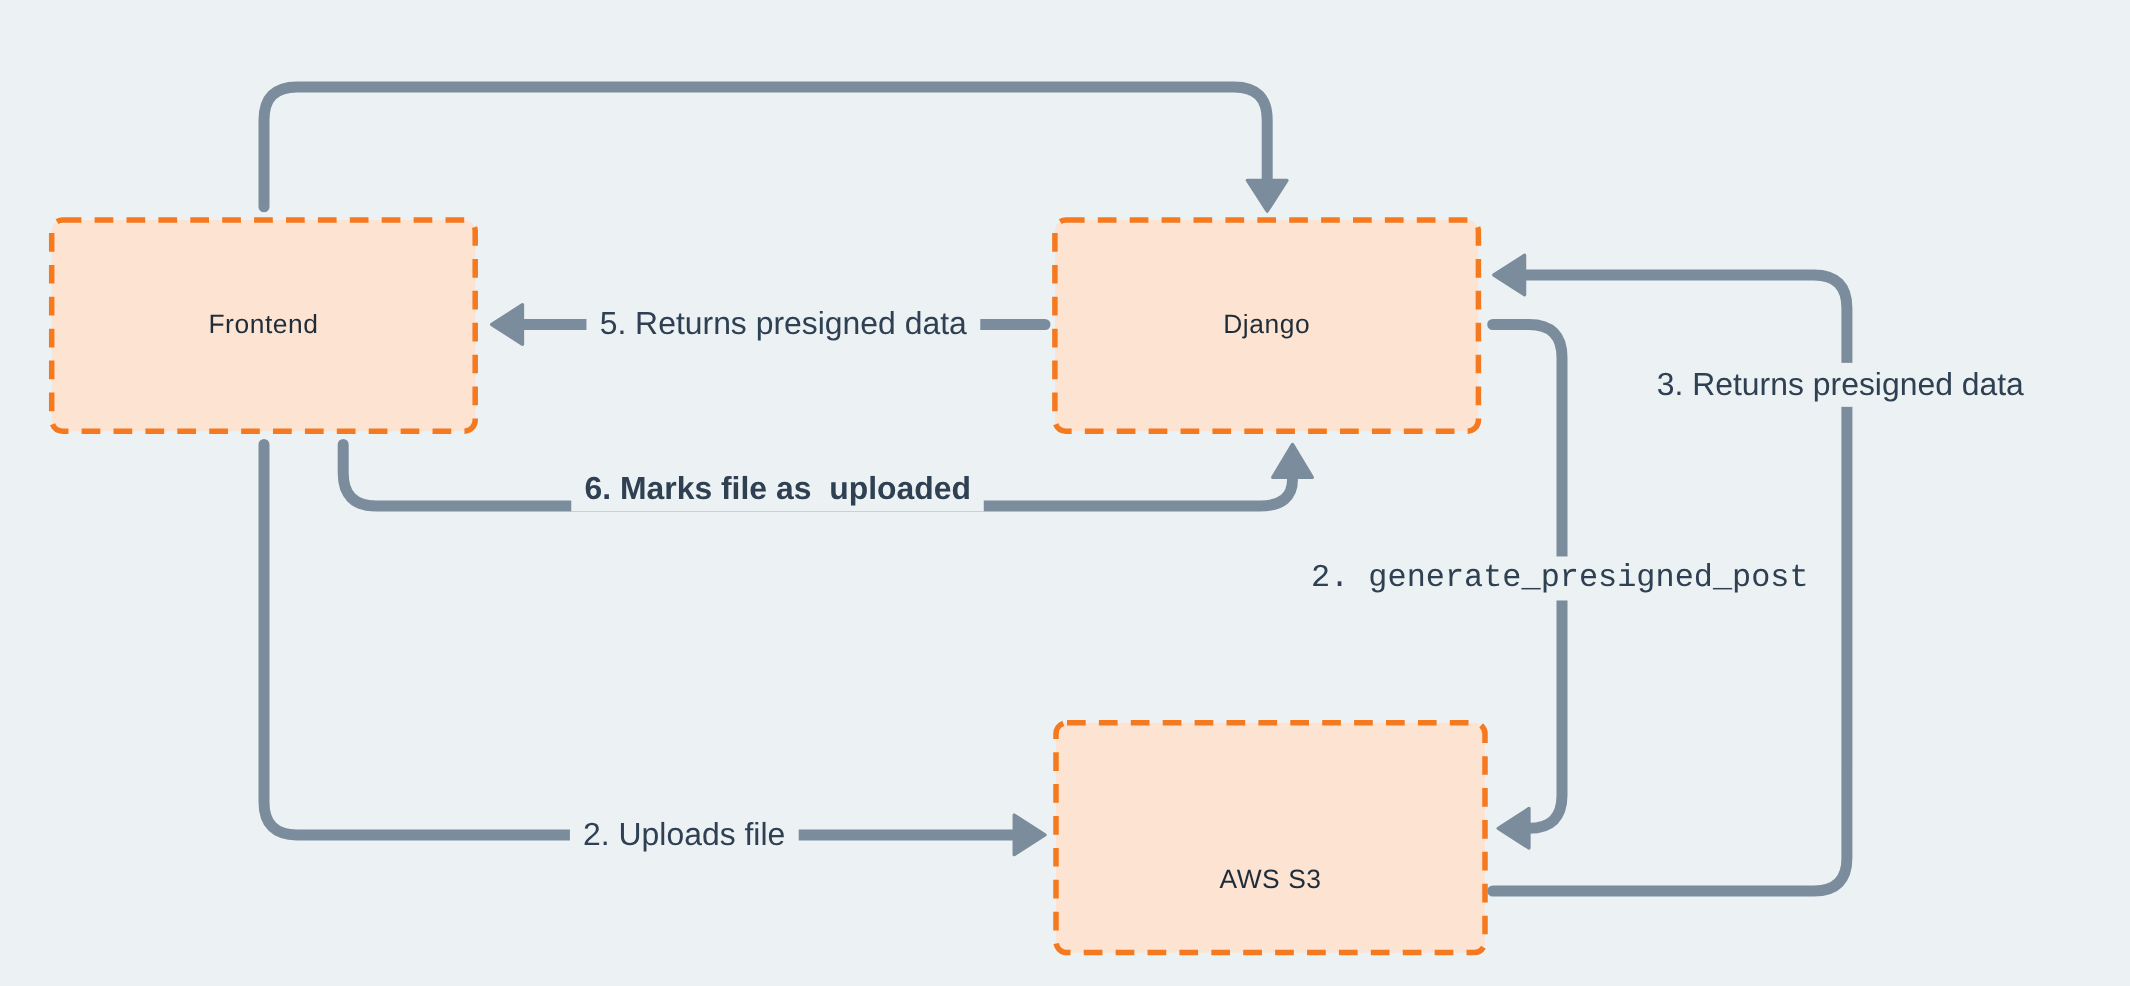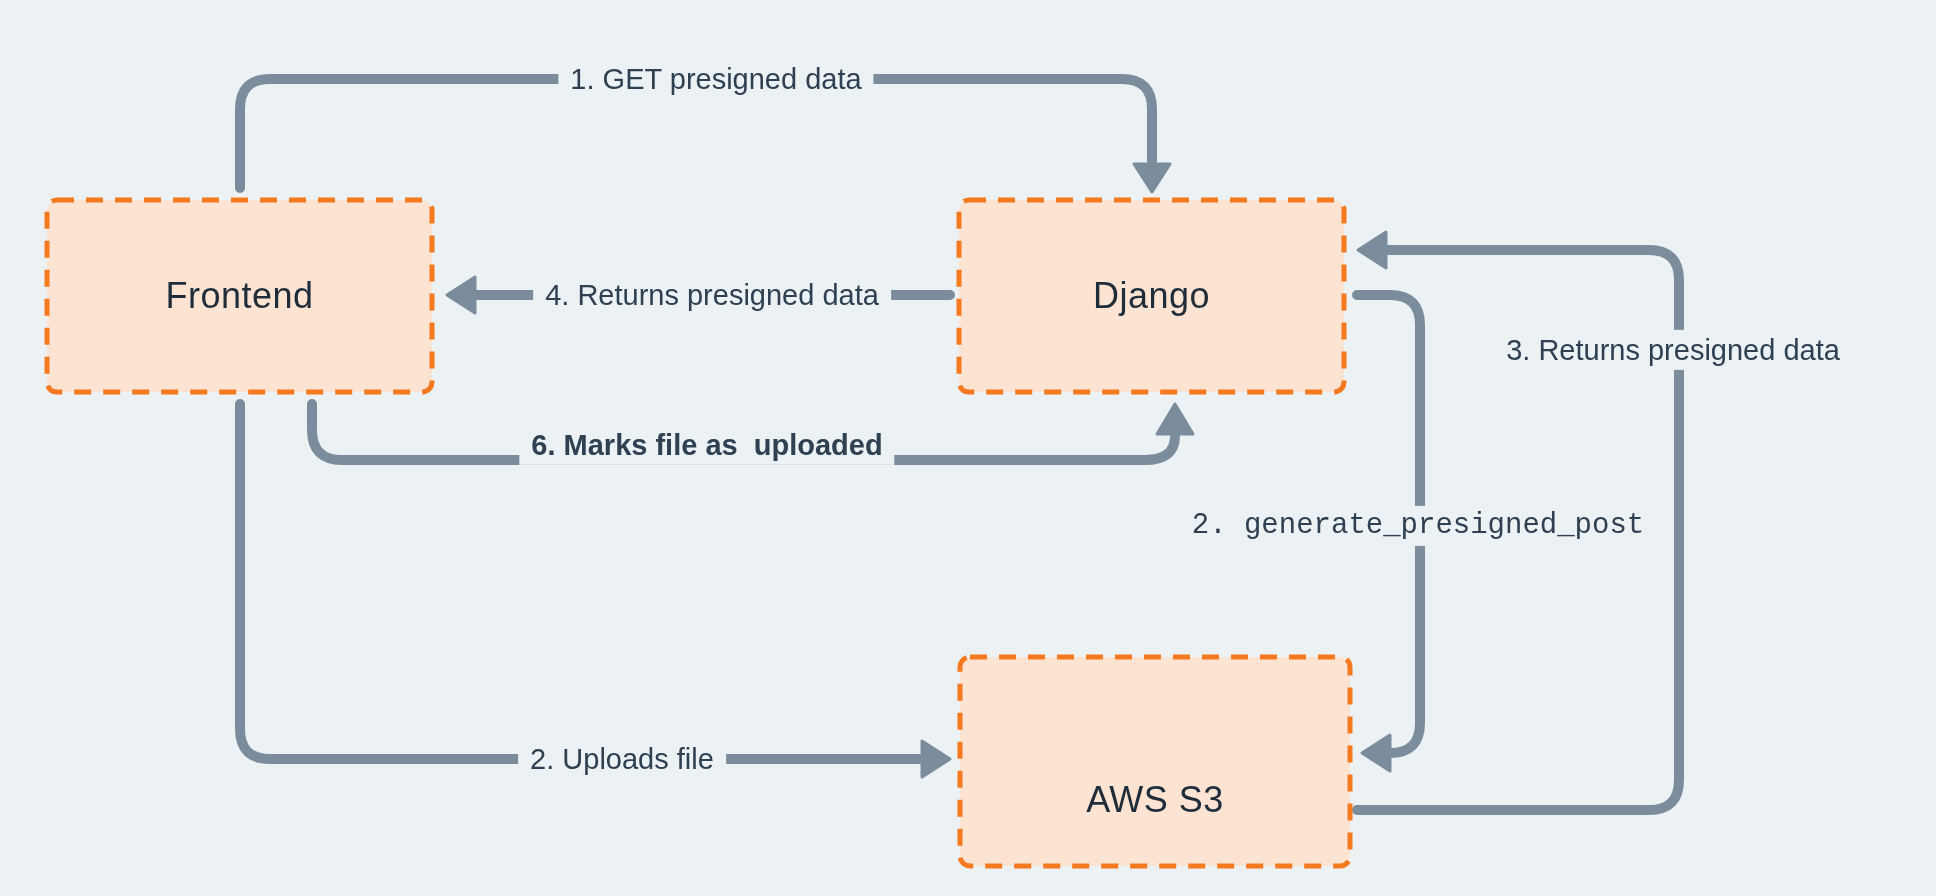--- a/index.html
+++ b/index.html
@@ -45,21 +45,21 @@
     fill:var(--arrow);
     stroke:var(--arrow);
     stroke-width:3;
     stroke-linejoin:round;
   }
   .node-title{
     position:absolute;
     display:flex;
     align-items:center;
     justify-content:center;
-    font-size:36px;
+    font-size:24px;
     color:var(--node-text);
     letter-spacing:0.5px;
     pointer-events:none;
   }
   .edge-label{
     position:absolute;
     transform:translate(-50%,-50%);
     background:var(--background);
     color:var(--label-text);
     font-size:29px;
@@ -96,20 +96,19 @@
 
     <rect class="node-box-rect" x="47" y="200" width="385" height="192" rx="10"></rect>
     <rect class="node-box-rect" x="959" y="200" width="385" height="192" rx="10"></rect>
     <rect class="node-box-rect" x="960" y="657" width="390" height="209" rx="10"></rect>
   </svg>
 
   <div class="node-title" style="left:47px;top:200px;width:385px;height:192px;">Frontend</div>
   <div class="node-title" style="left:959px;top:200px;width:385px;height:192px;">Django</div>
   <div class="node-title" style="left:960px;top:695px;width:390px;height:209px;">AWS S3</div>
 
-  <div class="edge-label" style="left:716px;top:79px;">1. GET presigned data</div>
   <div class="edge-label" style="left:1418px;top:526px;font-family:Liberation Mono, monospace;">2. generate_presigned_post</div>
   <div class="edge-label" style="left:1673px;top:350px;">3. Returns presigned data</div>
-  <div class="edge-label" style="left:712px;top:295px;">4. Returns presigned data</div>
+  <div class="edge-label" style="left:712px;top:295px;">5. Returns presigned data</div>
   <div class="edge-label" style="left:622px;top:759px;">2. Uploads file</div>
   <div class="edge-label" style="left:707px;top:445px;font-weight:bold;">6. Marks file as  uploaded</div>
 
 </div>
 
 </body></html>

